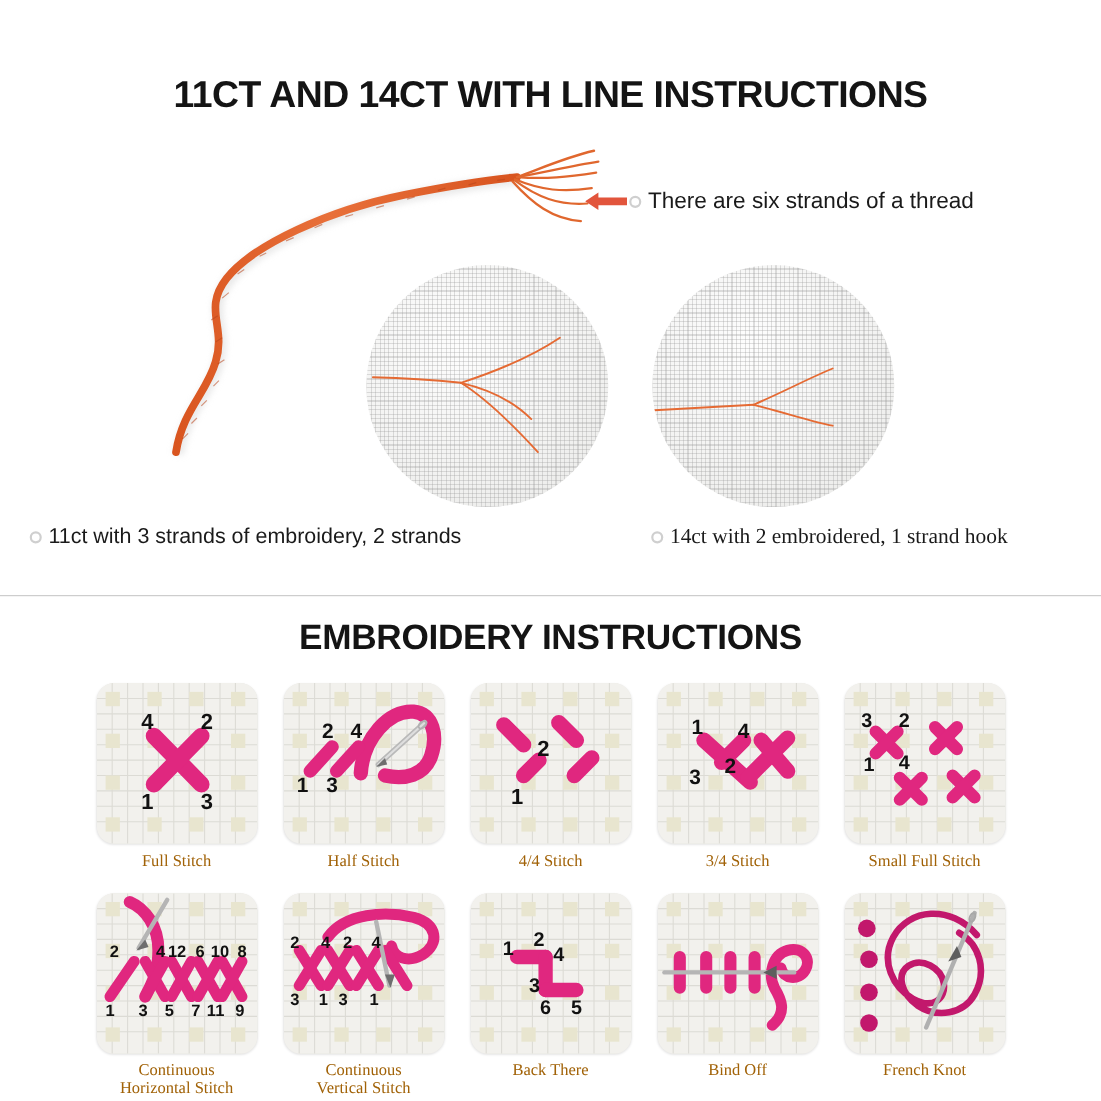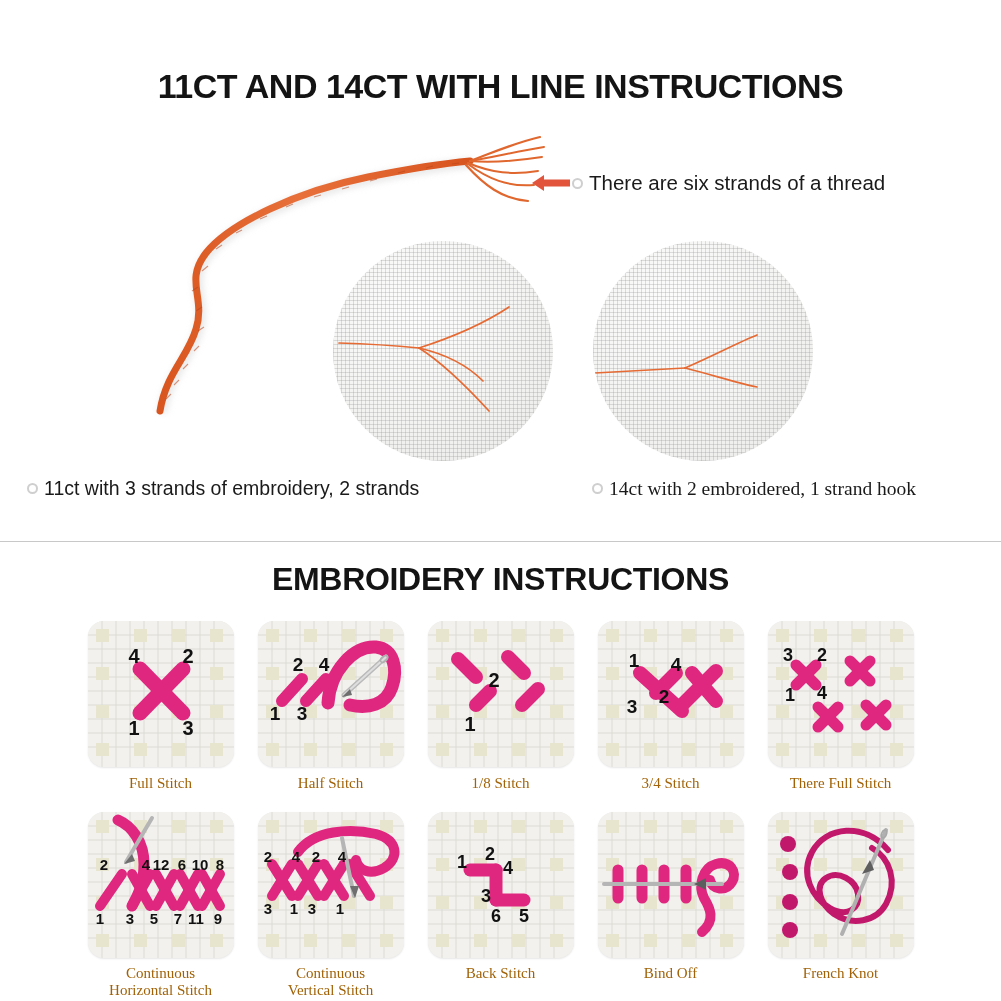--- a/index.html
+++ b/index.html
@@ -321,21 +321,21 @@
                 <path d="M96 52 L80 36"></path>
                 <path d="M48 84 L62 70"></path>
                 <path d="M94 84 L110 68"></path>
               </g>
               <g font-size="20" font-weight="bold" fill="#111" font-family="Liberation Sans, sans-serif">
                 <text x="66" y="66" text-anchor="middle">2</text>
                 <text x="42" y="110" text-anchor="middle">1</text>
               </g>
             </svg>
           </div>
-          <div class="cell-label">1/8 Stitch</div>
+          <div class="cell-label">4/4 Stitch</div>
         </div>
 
         <div class="cell">
           <div class="tile">
             <svg class="weave" viewBox="0 0 146 146">
               <rect width="146" height="146" fill="#f2f1ed"></rect>
               <g stroke="#dcdbd5" stroke-width="1">
                 <path d="M0 14h146M0 28h146M0 42h146M0 56h146M0 70h146M0 84h146M0 98h146M0 112h146M0 126h146"></path>
                 <path d="M14 0v146M28 0v146M42 0v146M56 0v146M70 0v146M84 0v146M98 0v146M112 0v146M126 0v146"></path>
               </g>
@@ -415,21 +415,21 @@
                   <path d="M118 84 L98 104"></path>
               </g>
               <g font-size="18" font-weight="bold" fill="#111" font-family="Liberation Sans, sans-serif">
                 <text x="20" y="40" text-anchor="middle">3</text>
                 <text x="54" y="40" text-anchor="middle">2</text>
                 <text x="22" y="80" text-anchor="middle">1</text>
                 <text x="54" y="78" text-anchor="middle">4</text>
               </g>
             </svg>
           </div>
-          <div class="cell-label">There Full Stitch</div>
+          <div class="cell-label">Small Full Stitch</div>
         </div>
       </div>
 
       <div class="grid-row row2" style="margin-top:20px;">
 
         <div class="cell">
           <div class="tile">
             <svg class="weave" viewBox="0 0 146 146">
               <rect width="146" height="146" fill="#f2f1ed"></rect>
               <g stroke="#dcdbd5" stroke-width="1">
@@ -590,21 +590,21 @@
               <g font-size="18" font-weight="bold" fill="#111" font-family="Liberation Sans, sans-serif">
                 <text x="34" y="56" text-anchor="middle">1</text>
                 <text x="62" y="48" text-anchor="middle">2</text>
                 <text x="80" y="62" text-anchor="middle">4</text>
                 <text x="58" y="90" text-anchor="middle">3</text>
                 <text x="68" y="110" text-anchor="middle">6</text>
                 <text x="96" y="110" text-anchor="middle">5</text>
               </g>
             </svg>
           </div>
-          <div class="cell-label">Back Stitch</div>
+          <div class="cell-label">Back There</div>
         </div>
 
         <div class="cell">
           <div class="tile">
             <svg class="weave" viewBox="0 0 146 146">
               <rect width="146" height="146" fill="#f2f1ed"></rect>
               <g stroke="#dcdbd5" stroke-width="1">
                 <path d="M0 14h146M0 28h146M0 42h146M0 56h146M0 70h146M0 84h146M0 98h146M0 112h146M0 126h146"></path>
                 <path d="M14 0v146M28 0v146M42 0v146M56 0v146M70 0v146M84 0v146M98 0v146M112 0v146M126 0v146"></path>
               </g>

